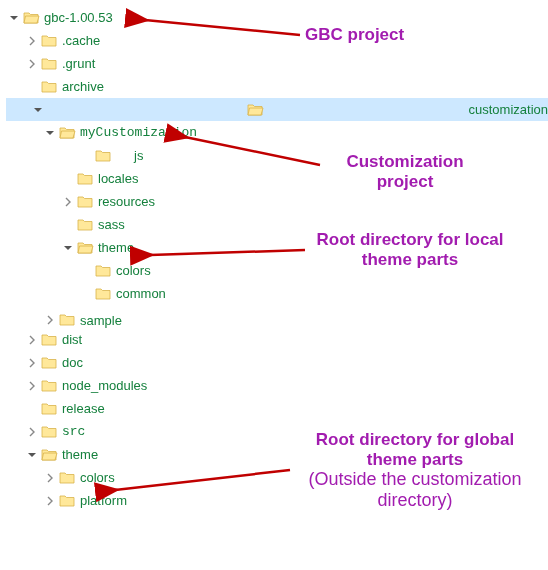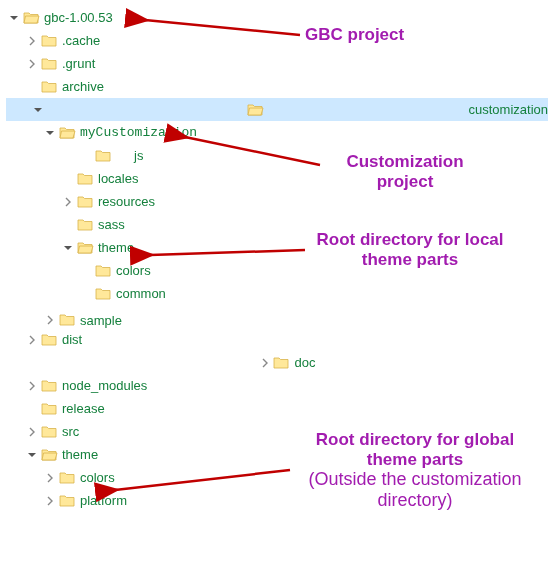--- a/index.html
+++ b/index.html
@@ -239,21 +239,21 @@
           <path d="M3 1 L7 5 L3 9" fill="none" stroke="#888" stroke-width="1.4"></path>
         </svg>
       </span>
       <span class="icon">
         <svg width="17" height="14" viewBox="0 0 17 14">
     <path d="M1 2 h5 l1.5 1.5 H15 V12 H1 Z" fill="#ffe89a" stroke="#d8b24a" stroke-width="0.8"></path>
   </svg>
       </span>
       <span class="label">dist</span>
     </div>
-    <div class="row" style="padding-left: 18px; justify-content: center;">
+    <div class="row" style="padding-left: 18px;">
       <span class="chev">
         <svg width="10" height="10" viewBox="0 0 10 10">
           <path d="M3 1 L7 5 L3 9" fill="none" stroke="#888" stroke-width="1.4"></path>
         </svg>
       </span>
       <span class="icon">
         <svg width="17" height="14" viewBox="0 0 17 14">
     <path d="M1 2 h5 l1.5 1.5 H15 V12 H1 Z" fill="#ffe89a" stroke="#d8b24a" stroke-width="0.8"></path>
   </svg>
       </span>
@@ -274,21 +274,21 @@
     </div>
     <div class="row" style="padding-left: 18px;">
       <span class="chev blank"></span>
       <span class="icon">
         <svg width="17" height="14" viewBox="0 0 17 14">
     <path d="M1 2 h5 l1.5 1.5 H15 V12 H1 Z" fill="#ffe89a" stroke="#d8b24a" stroke-width="0.8"></path>
   </svg>
       </span>
       <span class="label">release</span>
     </div>
-    <div class="row" style="padding-left: 18px;">
+    <div class="row" style="padding-left: 18px; font-family: Liberation Mono, monospace;">
       <span class="chev">
         <svg width="10" height="10" viewBox="0 0 10 10">
           <path d="M3 1 L7 5 L3 9" fill="none" stroke="#888" stroke-width="1.4"></path>
         </svg>
       </span>
       <span class="icon">
         <svg width="17" height="14" viewBox="0 0 17 14">
     <path d="M1 2 h5 l1.5 1.5 H15 V12 H1 Z" fill="#ffe89a" stroke="#d8b24a" stroke-width="0.8"></path>
   </svg>
       </span>

